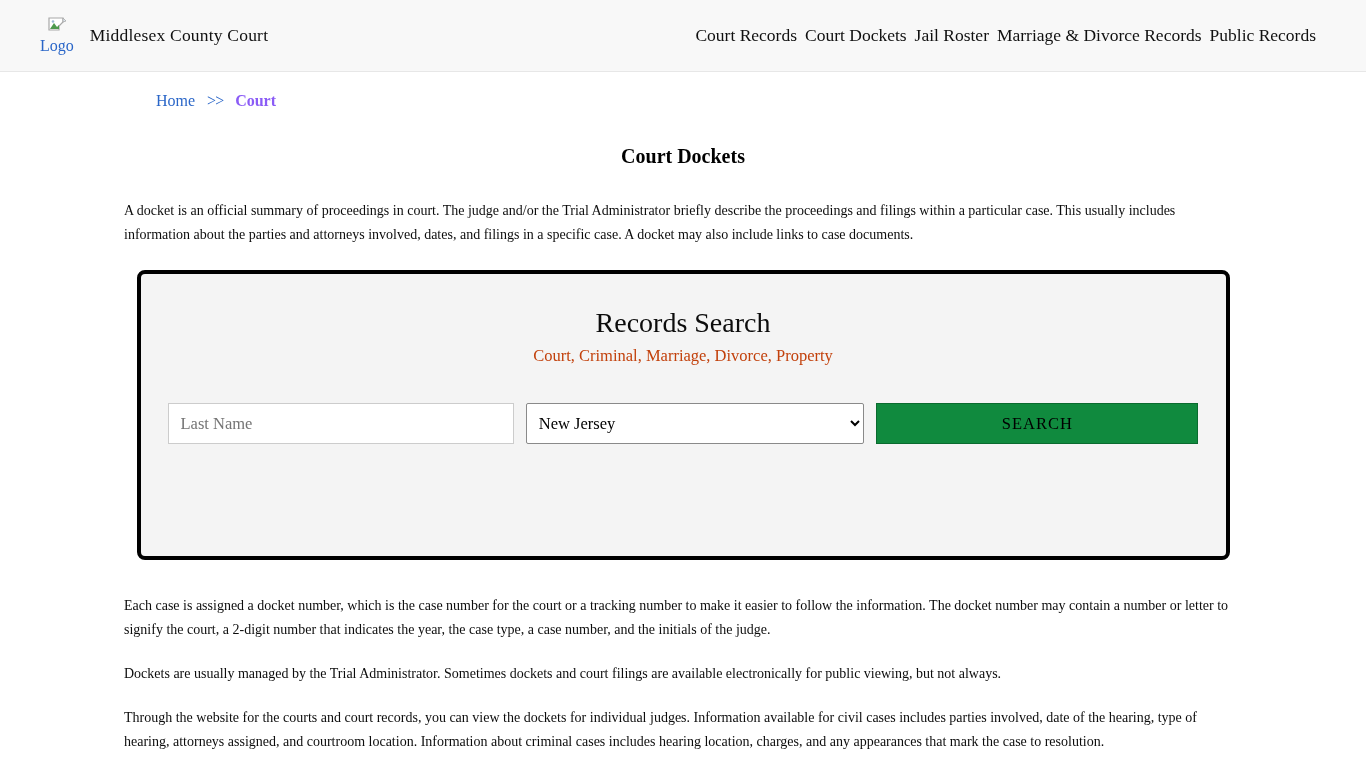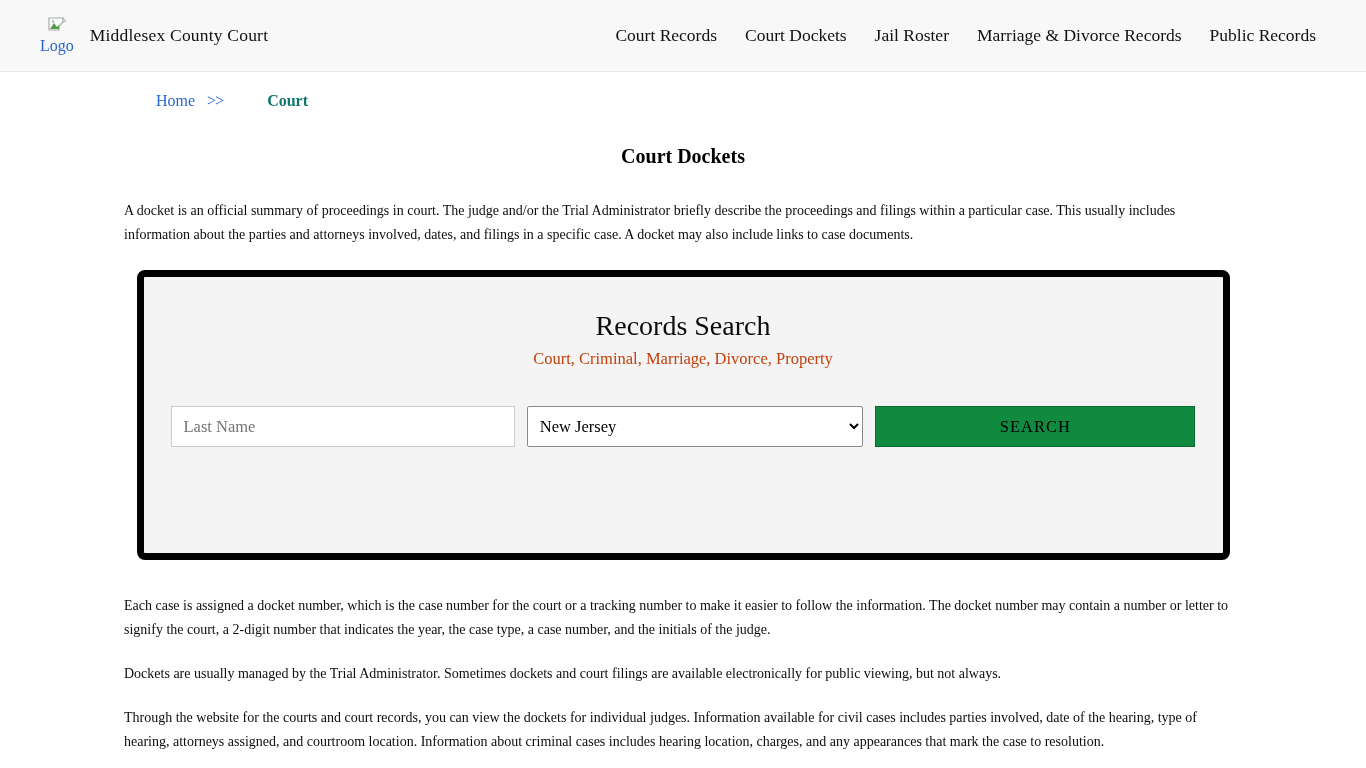--- a/index.html
+++ b/index.html
@@ -33,21 +33,21 @@
     margin-left: 16px;
     font-size: 17.5px;
     color: #101010;
     letter-spacing: 0.2px;
     font-family: Liberation Serif, serif;
   }
   .main-nav {
     margin-left: auto;
     display: flex;
     align-items: center;
-    gap: 28px;
+    gap: 8px;
   }
   .main-nav a {
     text-decoration: none;
     color: #101010;
     font-size: 17.5px;
     white-space: nowrap;
     cursor: pointer;
   }
   
   .content {
@@ -62,44 +62,43 @@
     color: #2a66c8;
     text-decoration: none;
     cursor: pointer;
   }
   .breadcrumb .bc-sep {
     color: #2a66c8;
     margin: 0 8px;
     letter-spacing: -1px;
   }
   .breadcrumb .bc-current {
-    color: #0f766e;
+    color: #8b5cf6;
     font-weight: bold;
-    margin-left: 32px;
   }
   .page-title {
     text-align: center;
     font-size: 20px;
     font-weight: bold;
     color: #000000;
     margin-top: 35px;
   }
   .para {
     font-size: 14px;
     line-height: 24px;
     color: #0c0c0c;
     margin-top: 20px;
   }
   .para.first { margin-top: 31px; }
   
   .search-panel {
     width: 1093px;
     margin: 23px auto 0 auto;
     background: #f4f4f4;
-    border: 7px solid #000000;
+    border: 4px solid #000000;
     border-radius: 8px;
     padding: 33px 27px 40px 27px;
     height: 290px;
   }
   .search-title {
     text-align: center;
     font-size: 28px;
     color: #0c0c0c;
     font-weight: normal;
   }

